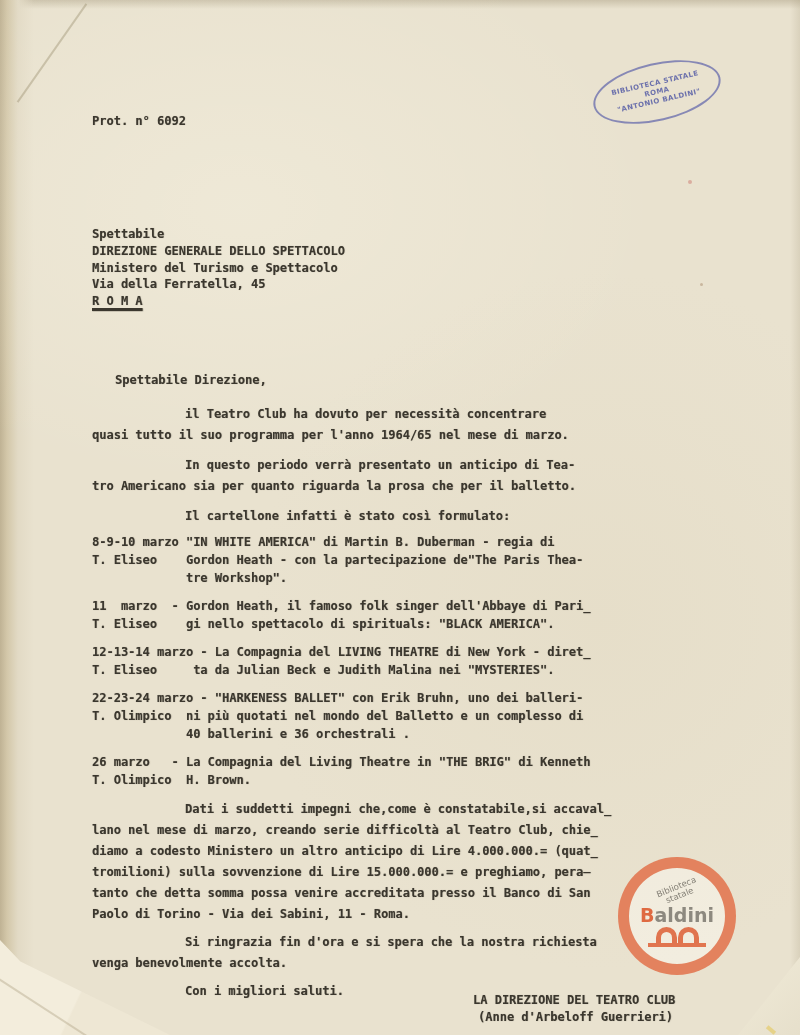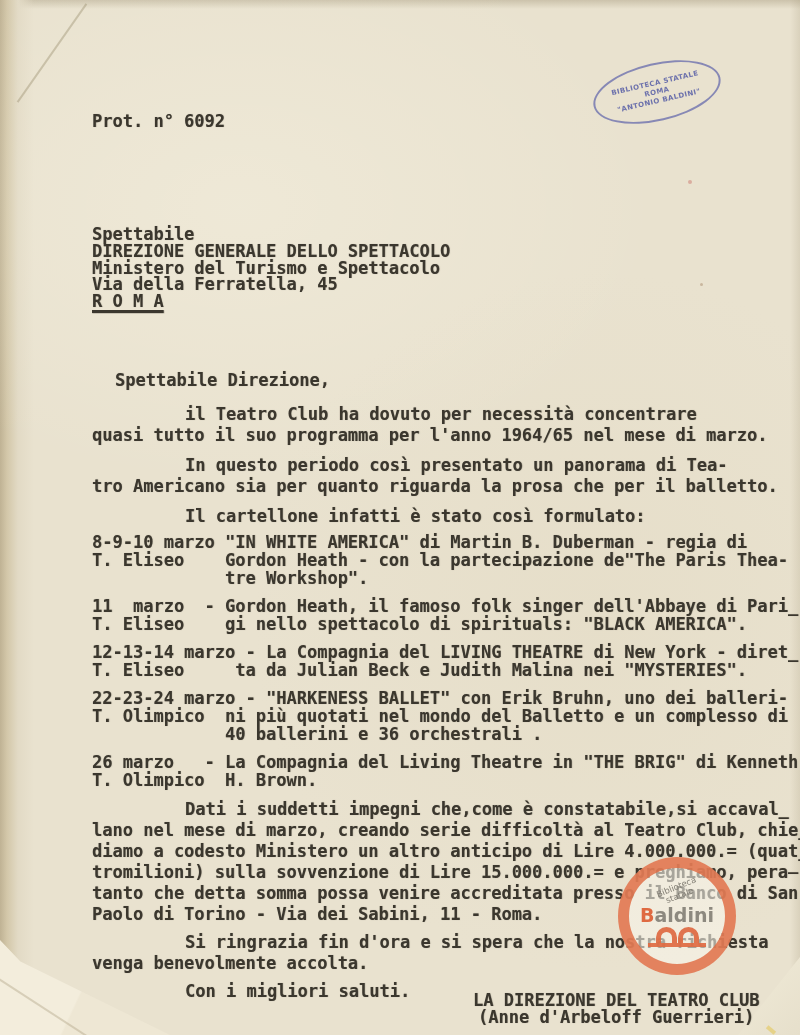--- a/index.html
+++ b/index.html
@@ -8,21 +8,21 @@
     font-family:"DejaVu Sans Mono",monospace;
     background:
       radial-gradient(ellipse 600px 400px at 30% 20%, rgba(255,252,238,.25), rgba(0,0,0,0) 70%),
       radial-gradient(ellipse 500px 500px at 75% 60%, rgba(222,212,186,.28), rgba(0,0,0,0) 70%),
       linear-gradient(90deg, #bfb294 0px, #d3c7a9 7px, #e2dac5 18px, rgba(226,218,197,0) 34px),
       linear-gradient(180deg, rgba(168,156,128,.45) 0px, rgba(168,156,128,0) 9px),
       linear-gradient(270deg, rgba(170,158,130,.25) 0px, rgba(170,158,130,0) 10px),
       #e9e2cf;
   }
   .line{white-space:pre;}
-  .txt{position:absolute;color:#3b372e;font-weight:bold;font-size:17px;
+  .txt{position:absolute;color:#3b372e;font-weight:bold;font-size:12px;
        text-shadow:0.4px 0.4px 0.7px rgba(59,55,46,0.5);}
   
   .prot{left:92px;top:110px;line-height:22px;}
   .date{left:440px;top:165px;line-height:22px;}
   
   .recipient{left:92px;top:226px;line-height:16.8px;}
   .city{text-decoration:underline;text-decoration-thickness:2.5px;text-underline-offset:3px;}
   
   .salutation{left:92px;top:370px;line-height:21px;margin-left:23px;}
   .intro{left:92px;top:404px;}
@@ -119,21 +119,21 @@
     <div class="line city">R O M A</div>
   </div>
 
   <div class="txt salutation">Spettabile Direzione,</div>
   <div class="txt intro">
       <div class="para">
         <div class="line">il Teatro Club ha dovuto per necessità concentrare</div>
         <div class="line">quasi tutto il suo programma per l'anno 1964/65 nel mese di marzo.</div>
       </div>
       <div class="para">
-        <div class="line">In questo periodo così presentato un panorama di Tea-</div>
+        <div class="line">In questo periodo verrà presentato un anticipo di Tea-</div>
         <div class="line">tro Americano sia per quanto riguarda la prosa che per il balletto.</div>
       </div>
       <div class="para">
         <div class="line">Il cartellone infatti è stato così formulato:</div>
       </div>
     </div>
   <div class="txt schedule">
       <div class="para">
         <div class="line">8-9-10 marzo "IN WHITE AMERICA" di Martin B. Duberman - regia di</div>
         <div class="line">T. Eliseo    Gordon Heath - con la partecipazione de"The Paris Thea-</div>

